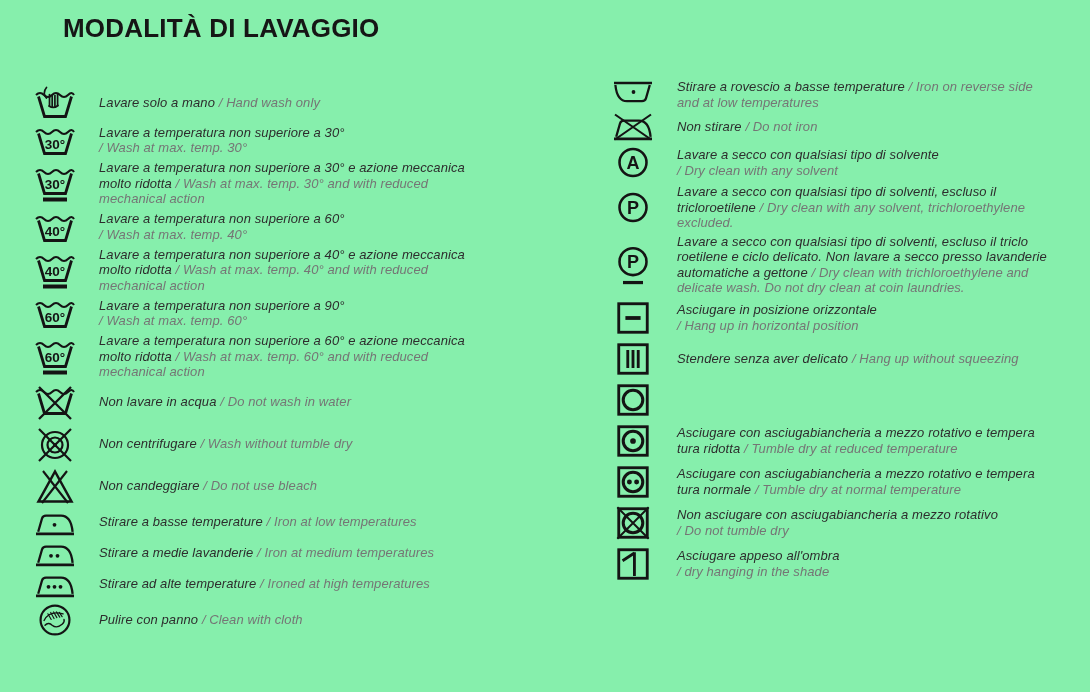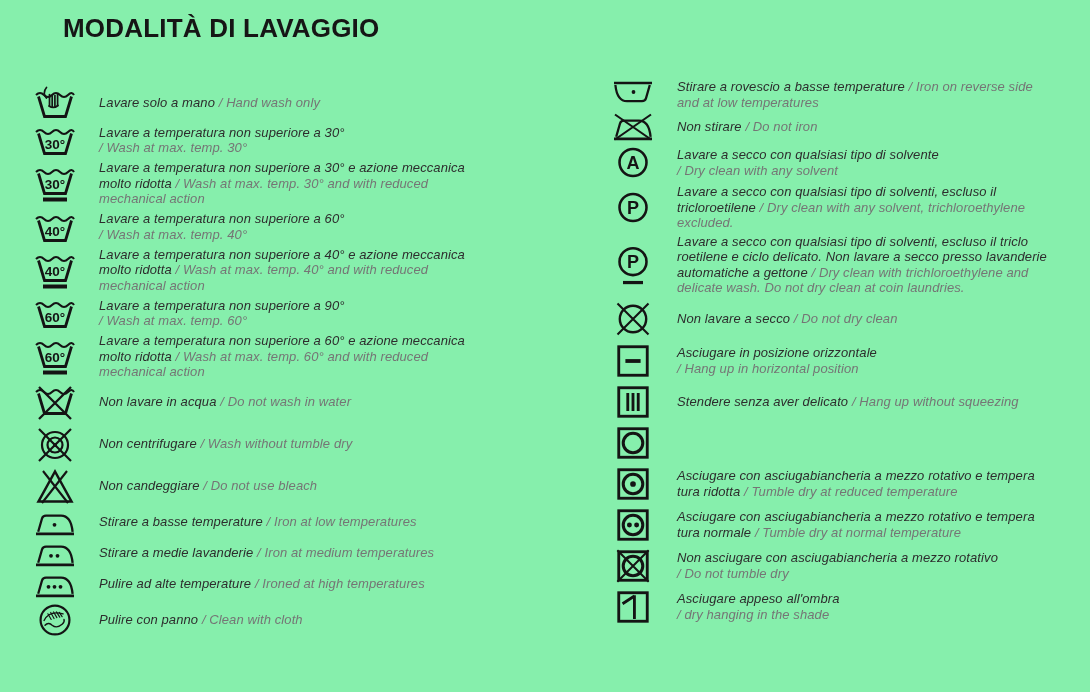--- a/index.html
+++ b/index.html
@@ -158,21 +158,21 @@
       <div class="row">
         <span class="icon">
           <svg width="40" height="28" viewBox="0 0 40 28">
             <path d="M1,25.8 H39" stroke="#141414" stroke-width="2.7" fill="none"></path>
     <path d="M3.2,23.8 L7,10.5 Q7.8,7.6 11,7.6 L26,7.6 Q36,7.6 37.6,23.8" fill="none" stroke="#141414" stroke-width="2.3"></path>
     <circle cx="13.5" cy="16.8" r="1.9" fill="#141414"></circle>
             <circle cx="19.5" cy="16.8" r="1.9" fill="#141414"></circle>
             <circle cx="25.5" cy="16.8" r="1.9" fill="#141414"></circle>
           </svg>
         </span>
-        <span class="txt"><span class="it">Pulire ad alte temperature</span> <span class="en">/ Ironed at high temperatures</span></span>
+        <span class="txt"><span class="it">Stirare ad alte temperature</span> <span class="en">/ Ironed at high temperatures</span></span>
       </div>
       <div class="row">
         <span class="icon">
           <svg width="38" height="38" viewBox="0 0 40 40">
     <circle cx="20" cy="20" r="15.2" fill="none" stroke="#141414" stroke-width="2.3"></circle>
     <g fill="none" stroke="#141414" stroke-width="1.5" stroke-linecap="round">
       <path d="M8.5,20.5 C12,13.5 19,11 28.5,13.5"></path>
       <path d="M12.5,13.5 L16,19.5 M15.5,12 L19,18.5 M18.5,11.5 L22,17.5 M21.5,11.5 L25,17 M24.5,12 L27.5,16.5" stroke-width="1.2"></path>
       <path d="M9.5,25.5 C12,22.5 15,23.5 17,25.5 C20,28 24,27.5 27.5,24.5 C29.5,22.8 30,21 29.5,19.5"></path>
     </g>
@@ -227,29 +227,20 @@
           <svg width="38" height="43" viewBox="0 0 40 43">
     <circle cx="20" cy="18.5" r="14.2" fill="none" stroke="#141414" stroke-width="2.7"></circle>
     <text x="20" y="25.5" text-anchor="middle" font-family="Liberation Sans, sans-serif" font-style="normal" font-weight="bold" font-size="19" fill="#141414">P</text>
             <path d="M9.5,40.5 H30.5" stroke="#141414" stroke-width="3.4"></path>
           </svg>
         </span>
         <span class="txt"><span class="it">Lavare a secco con qualsiasi tipo di solventi, escluso il triclo roetilene e ciclo delicato. Non lavare a secco presso lavanderie automatiche a gettone</span> <span class="en">/ Dry clean with trichloroethylene and delicate wash. Do not dry clean at coin laundries.</span></span>
       </div>
       <div class="row">
         <span class="icon">
-          <svg width="40" height="40" viewBox="0 0 40 40">
-    <circle cx="20" cy="20" r="13.2" fill="none" stroke="#141414" stroke-width="2.4"></circle>
-            <path d="M4.5,4.5 L35.5,35.5 M35.5,4.5 L4.5,35.5" fill="none" stroke="#141414" stroke-width="2.1"></path>
-          </svg>
-        </span>
-        <span class="txt"><span class="it">Non lavare a secco</span> <span class="en">/ Do not dry clean</span></span>
-      </div>
-      <div class="row">
-        <span class="icon">
           <svg width="38" height="38" viewBox="0 0 40 40">
     <rect x="5" y="5" width="30" height="30" fill="none" stroke="#141414" stroke-width="3"></rect>
     <path d="M12,20 H28" stroke="#141414" stroke-width="4"></path>
           </svg>
         </span>
         <span class="txt"><span class="it">Asciugare in posizione orizzontale</span><span class="en block">/ Hang up in horizontal position</span></span>
       </div>
       <div class="row">
         <span class="icon">
           <svg width="38" height="38" viewBox="0 0 40 40">

